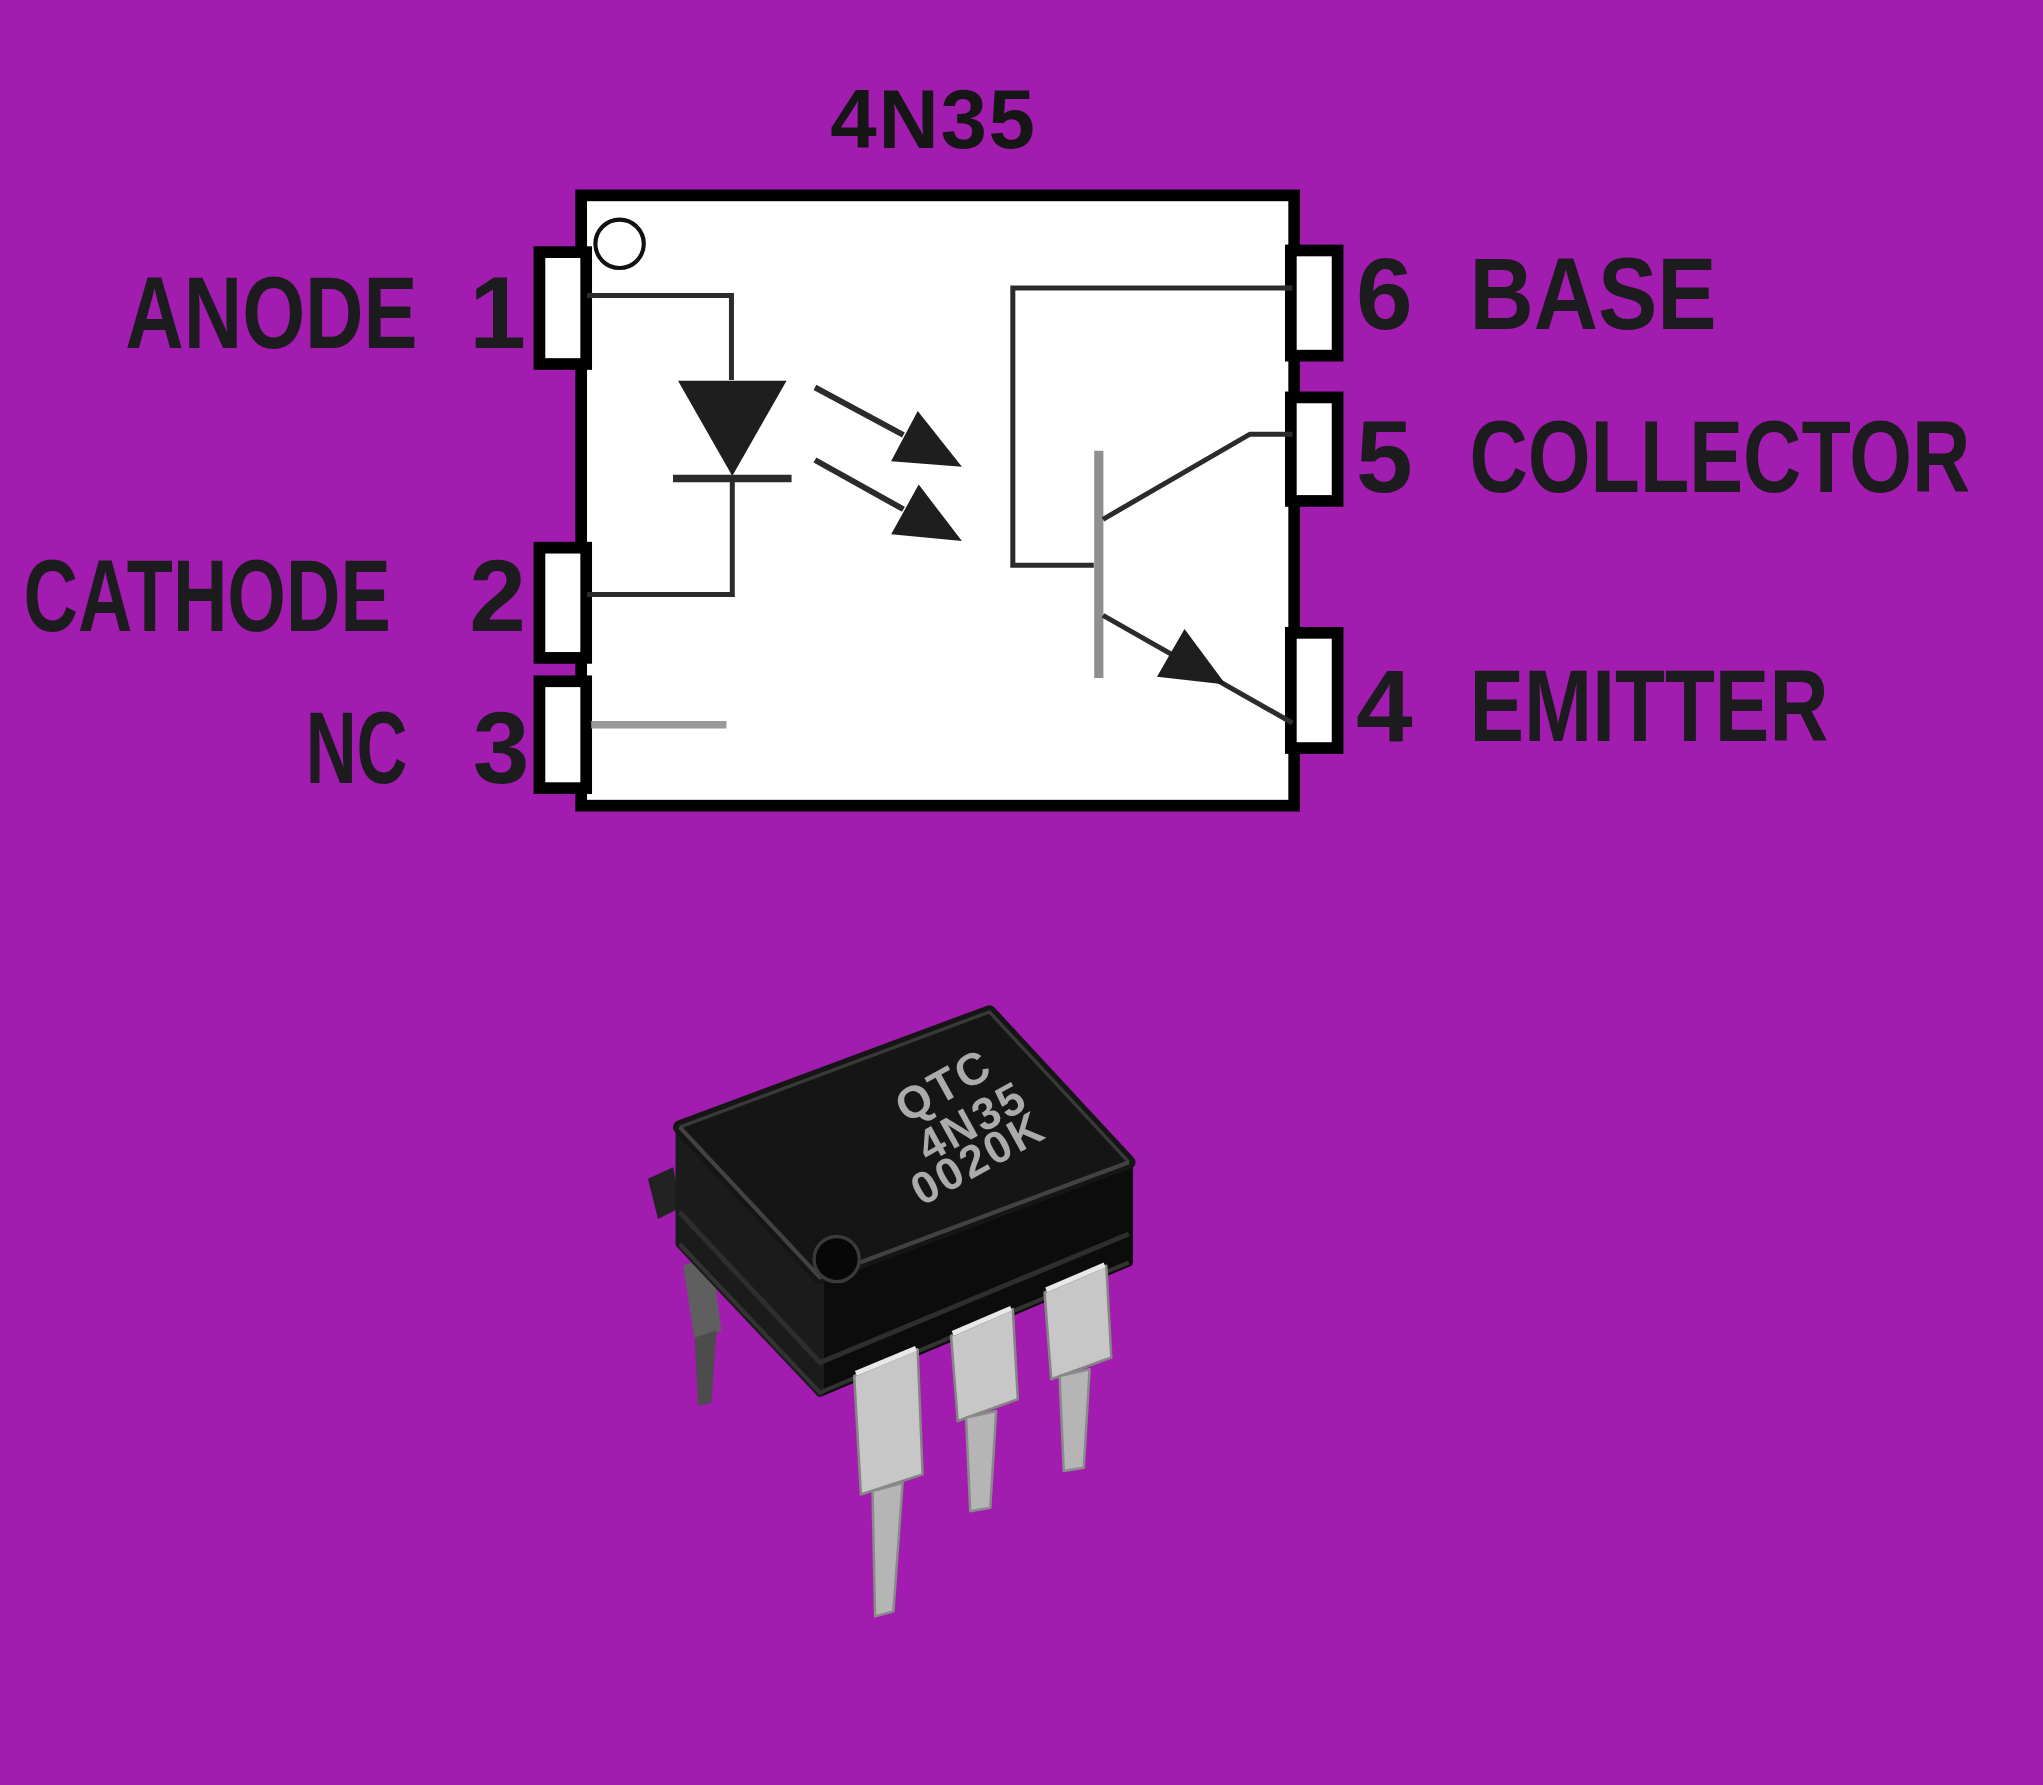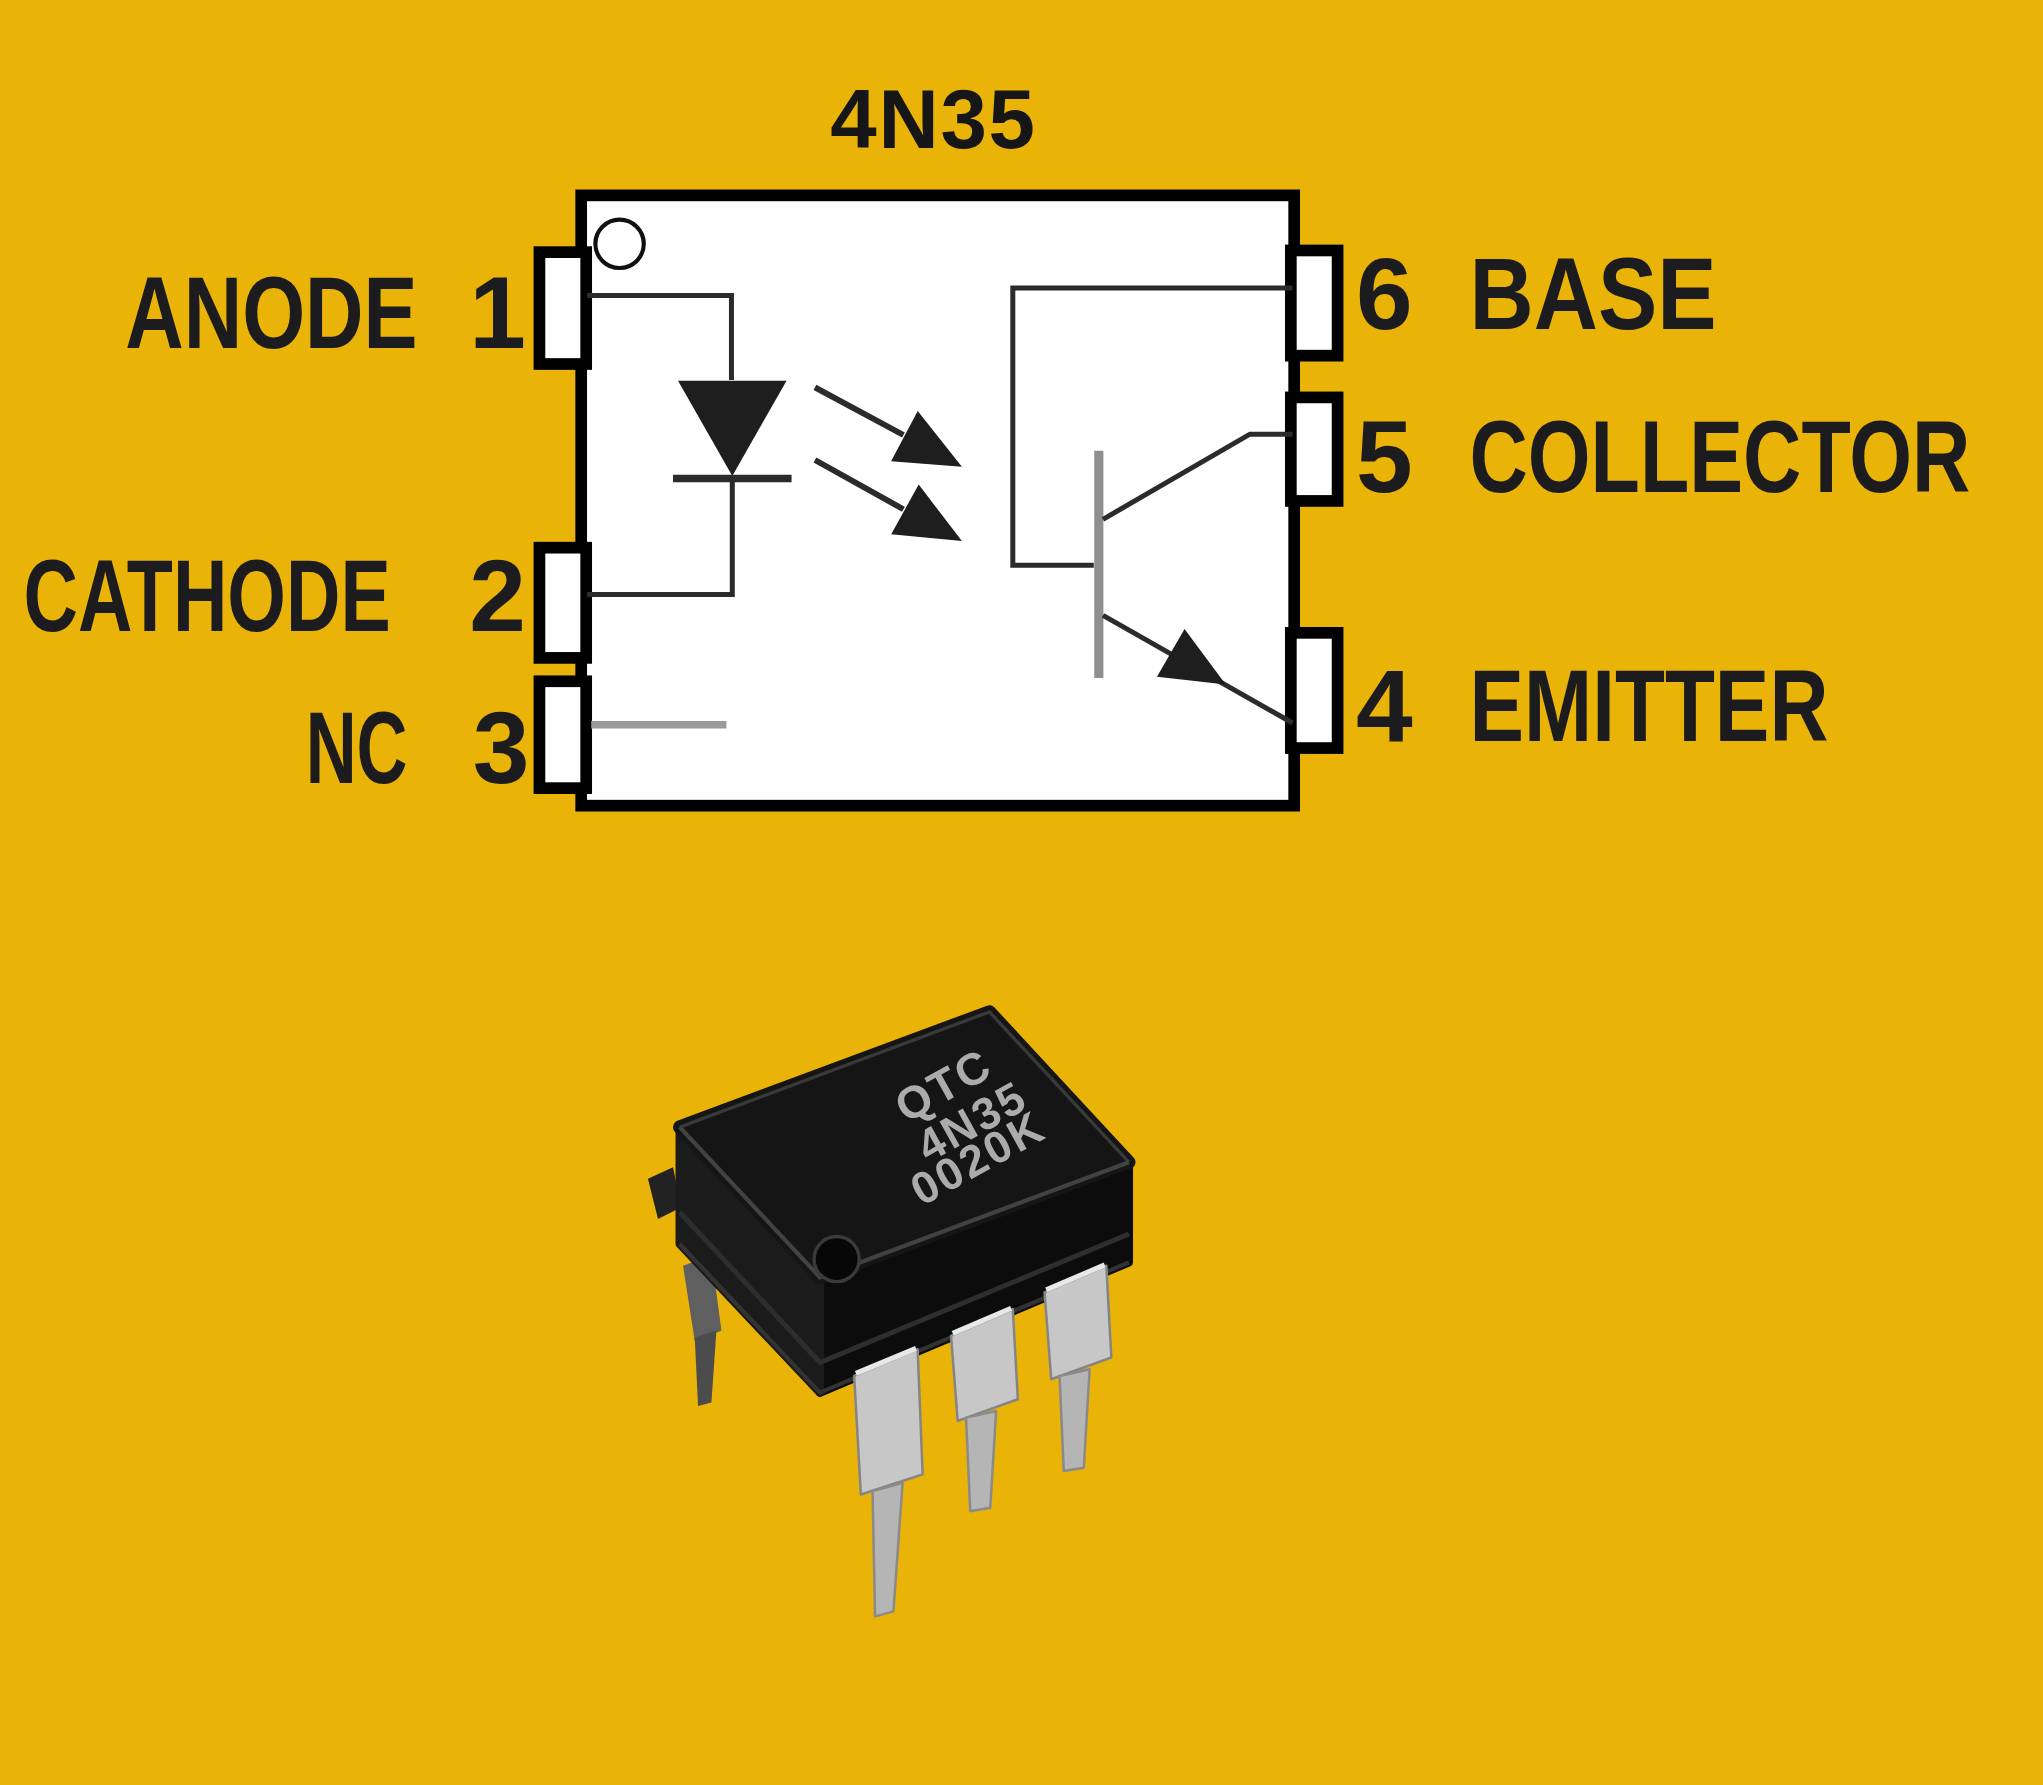--- a/index.html
+++ b/index.html
@@ -1,16 +1,16 @@
 <!DOCTYPE html>
 <html style="font-size:13.4px"><head>
 <meta charset="utf-8">
 <style>
   html,body{margin:0;padding:0;background:#ffffff;}
-  .page{position:relative;width:2044px;height:1785px;background:#eab308;overflow:hidden;}
+  .page{position:relative;width:2044px;height:1785px;background:#a21caf;overflow:hidden;}
   svg{display:block;position:absolute;inset:0;}
   text{font-family:"Liberation Sans","DejaVu Sans",sans-serif;font-weight:bold;}
   .label{fill:#1c1c1e;font-size:122px;}
   .num{fill:#1c1c1e;font-size:122px;}
   .title{fill:#161616;font-size:100px;letter-spacing:2px;}
   .marking{fill:#ababab;font-size:54px;letter-spacing:3px;}
 </style>
 </head>
 <body>
 

